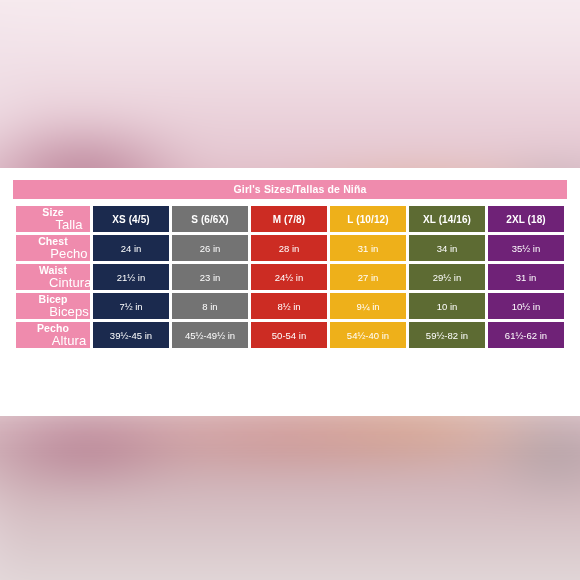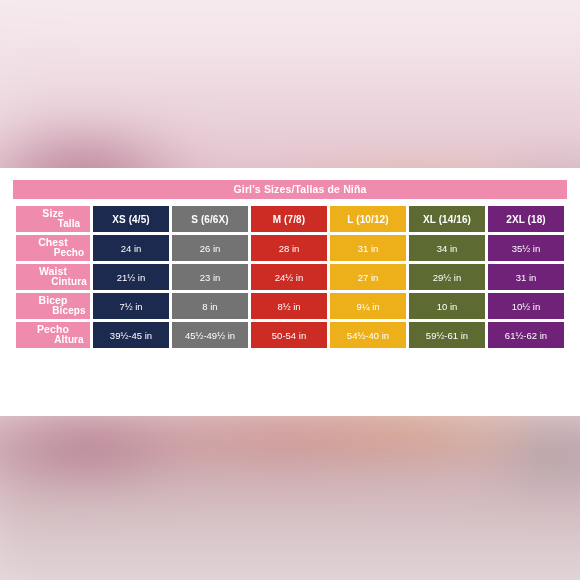--- a/index.html
+++ b/index.html
@@ -110,22 +110,22 @@
     line-height: 1.05;
   }
   td.rowlabel .en {
     display: block;
     font-size: 10.5px;
     font-weight: bold;
     letter-spacing: 0.1px;
   }
   td.rowlabel .es {
     display: block;
-    font-size: 10px;
-    font-weight: bold;
+    font-size: 13px;
+    font-weight: normal;
     letter-spacing: 0.1px;
     padding-left: 32px;
   }
 
   tr.header-row td.sizecell {
     font-size: 10px;
     font-weight: bold;
     letter-spacing: 0.1px;
   }
 
@@ -209,21 +209,21 @@
 
         <tr>
           <td class="rowlabel">
             <span class="en">Pecho</span>
             <span class="es">Altura</span>
           </td>
           <td class="val c-navy">39½-45 in</td>
           <td class="val c-maroon">45½-49½ in</td>
           <td class="val c-red">50-54 in</td>
           <td class="val c-gold">54½-40 in</td>
-          <td class="val c-olive">59½-61 in</td>
+          <td class="val c-olive">59½-82 in</td>
           <td class="val c-purple">61½-62 in</td>
         </tr>
 
       </tbody>
     </table>
 
   </div>
 </div>
 
 </body></html>

